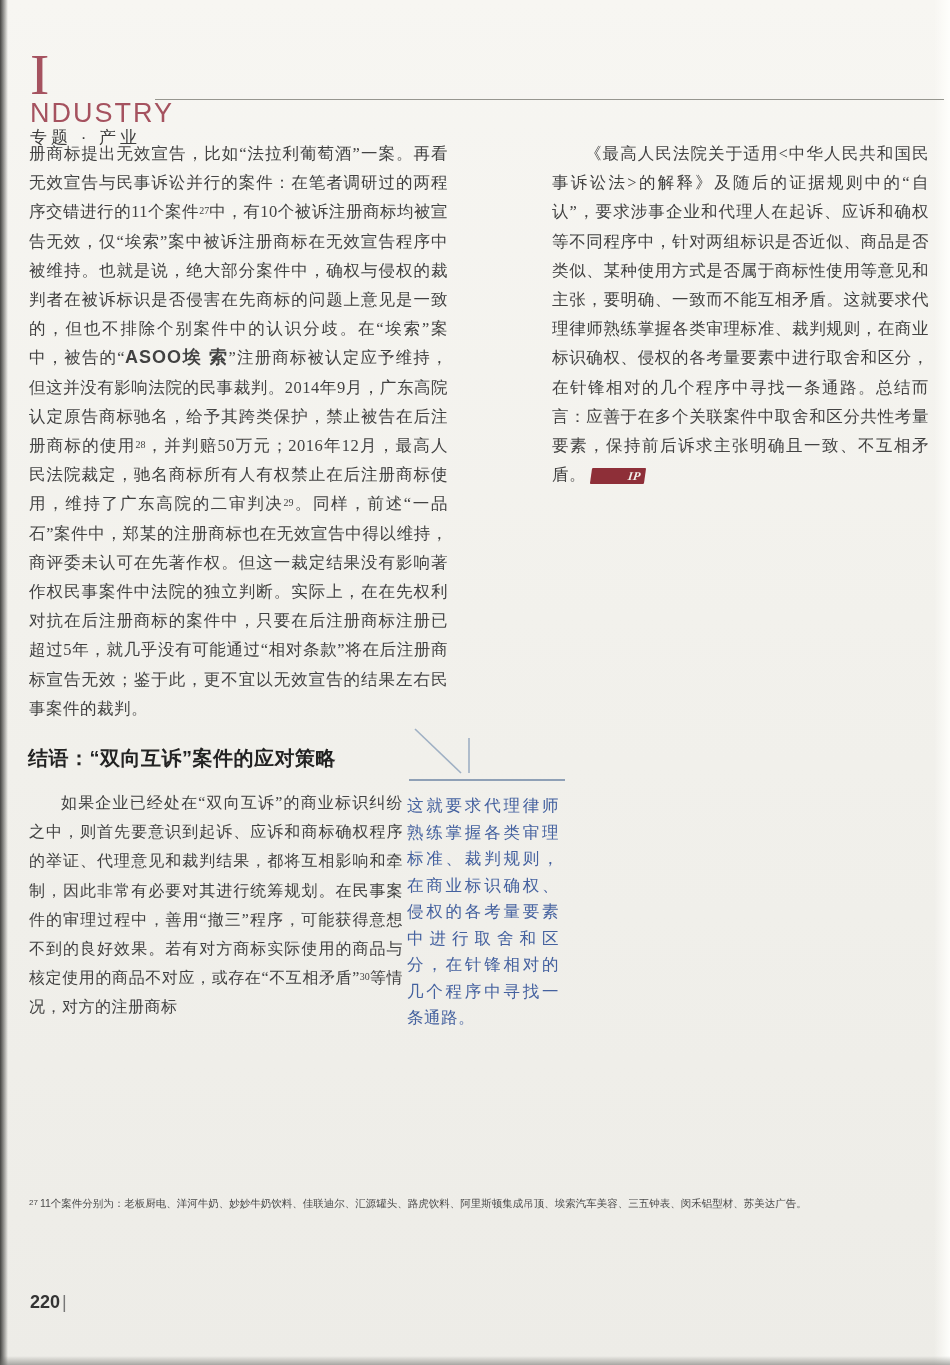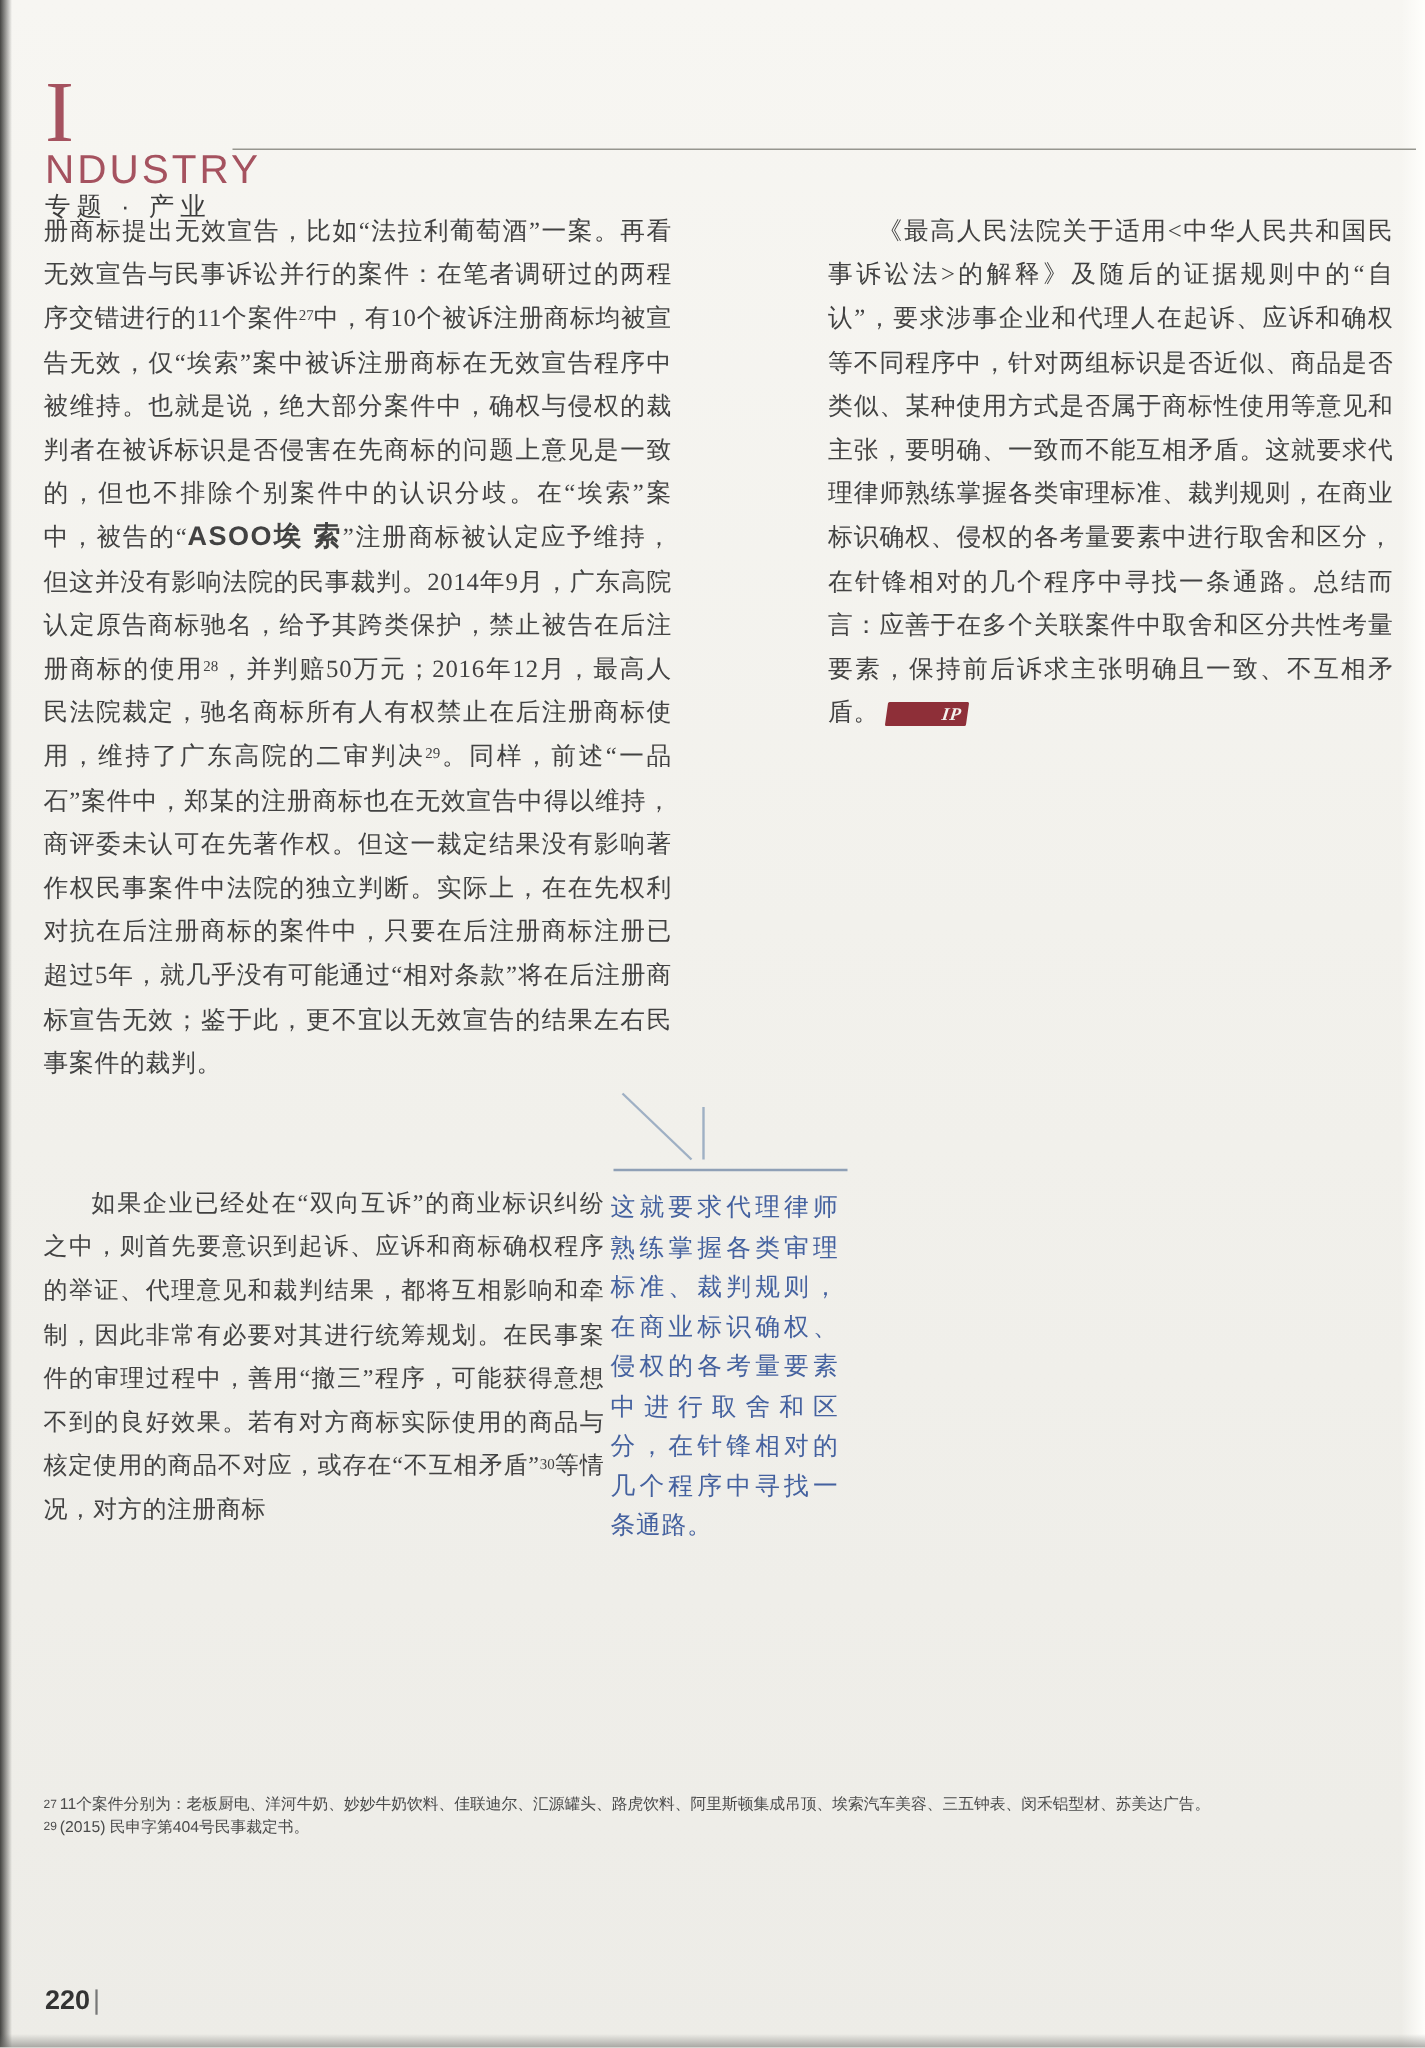--- a/index.html
+++ b/index.html
@@ -59,21 +59,21 @@
   
   .footnotes { position:absolute; left:29px; top:1196px; width:898px;
     font-family:"Liberation Sans", sans-serif; font-size:10.5px;
     line-height:15.2px; color:#4a4a4a; text-align:justify; }
   .footnotes .fn { margin:0; }
   .fn-sup { font-size:8px; vertical-align:top; position:relative; top:-1px; margin-right:2px; }
 
   
   .page-number { position:absolute; left:30px; top:1292px;
     font-family:"Liberation Sans", sans-serif; font-weight:bold; font-size:18px;
-    color:#333;margin-top:31px; }
+    color:#333; }
   .page-number .bar { font-weight:normal; color:#777; margin-left:2px; }
 </style>
 </head>
 <body>
 
 <div class="page">
   <div class="edge-left"></div>
   <div class="edge-right"></div>
   <div class="edge-bottom"></div>
 
@@ -81,39 +81,39 @@
     <span class="drop-cap">I</span>
     <span class="title-rest">NDUSTRY</span>
     <span class="subtitle">专题 · 产业</span>
   </div>
   <div class="header-rule"></div>
 
   <div class="body-text left-p1">
     <span>册商标提出无效宣告，比如“法拉利葡萄酒”一案。再看无效宣告与民事诉讼并行的案件：在笔者调研过的两程序交错进行的11个案件</span><span class="sup">27</span><span>中，有10个被诉注册商标均被宣告无效，仅“埃索”案中被诉注册商标在无效宣告程序中被维持。也就是说，绝大部分案件中，确权与侵权的裁判者在被诉标识是否侵害在先商标的问题上意见是一致的，但也不排除个别案件中的认识分歧。在“埃索”案中，被告的“</span><span class="tm-mark">ASOO埃 索</span><span>”注册商标被认定应予维持，但这并没有影响法院的民事裁判。2014年9月，广东高院认定原告商标驰名，给予其跨类保护，禁止被告在后注册商标的使用</span><span class="sup">28</span><span>，并判赔50万元；2016年12月，最高人民法院裁定，驰名商标所有人有权禁止在后注册商标使用，维持了广东高院的二审判决</span><span class="sup">29</span><span>。同样，前述“一品石”案件中，郑某的注册商标也在无效宣告中得以维持，商评委未认可在先著作权。但这一裁定结果没有影响著作权民事案件中法院的独立判断。实际上，在在先权利对抗在后注册商标的案件中，只要在后注册商标注册已超过5年，就几乎没有可能通过“相对条款”将在后注册商标宣告无效；鉴于此，更不宜以无效宣告的结果左右民事案件的裁判。</span>
   </div>
 
+  <div class="left-heading">结语：“双向互诉”案件的应对策略</div>
 
   <div class="body-text left-p2">
     <span>如果企业已经处在“双向互诉”的商业标识纠纷之中，则首先要意识到起诉、应诉和商标确权程序的举证、代理意见和裁判结果，都将互相影响和牵制，因此非常有必要对其进行统筹规划。在民事案件的审理过程中，善用“撤三”程序，可能获得意想不到的良好效果。若有对方商标实际使用的商品与核定使用的商品不对应，或存在“不互相矛盾”</span><span class="sup">30</span><span>等情况，对方的注册商标</span>
   </div>
 
   <div class="quote-wrap">
     <svg class="quote-arrow" width="160" height="58" viewBox="0 0 160 58">
       <line x1="8" y1="3" x2="54" y2="47" stroke="#9fb0c4" stroke-width="1.6"></line>
       <line x1="62" y1="12" x2="62" y2="47" stroke="#9fb0c4" stroke-width="1.6"></line>
       <line x1="2" y1="54" x2="158" y2="54" stroke="#8fa0b6" stroke-width="1.8"></line>
     </svg>
     <div class="quote-text">这就要求代理律师熟练掌握各类审理标准、裁判规则，在商业标识确权、侵权的各考量要素中进行取舍和区分，在针锋相对的几个程序中寻找一条通路。</div>
   </div>
 
   <div class="body-text right-col">
     <p><span>《最高人民法院关于适用&lt;中华人民共和国民事诉讼法&gt;的解释》及随后的证据规则中的“自认”，要求涉事企业和代理人在起诉、应诉和确权等不同程序中，针对两组标识是否近似、商品是否类似、某种使用方式是否属于商标性使用等意见和主张，要明确、一致而不能互相矛盾。这就要求代理律师熟练掌握各类审理标准、裁判规则，在商业标识确权、侵权的各考量要素中进行取舍和区分，在针锋相对的几个程序中寻找一条通路。总结而言：应善于在多个关联案件中取舍和区分共性考量要素，保持前后诉求主张明确且一致、不互相矛盾。</span> <span class="end-mark">IP</span></p>
   </div>
 
   <div class="footnotes">
     <p class="fn"><span class="fn-sup">27</span><span>11个案件分别为：老板厨电、洋河牛奶、妙妙牛奶饮料、佳联迪尔、汇源罐头、路虎饮料、阿里斯顿集成吊顶、埃索汽车美容、三五钟表、闵禾铝型材、苏美达广告。</span></p>
-    <p class="fn"><span class="fn-sup">29</span><span>(2015) 民申字第404号民事裁定书。</span></p>
   </div>
 
   <div class="page-number">
     <span>220</span><span class="bar">|</span>
   </div>
 </div>
 
 </body></html>

